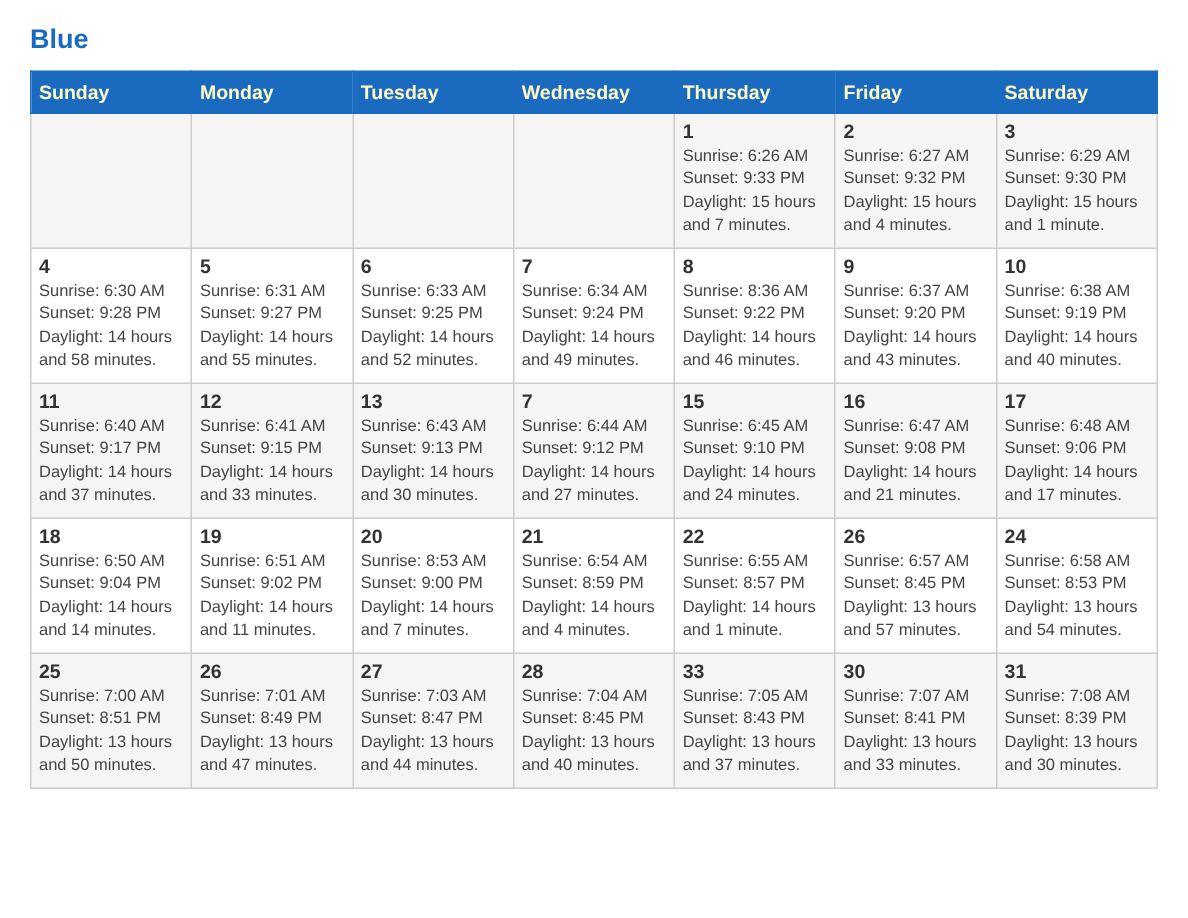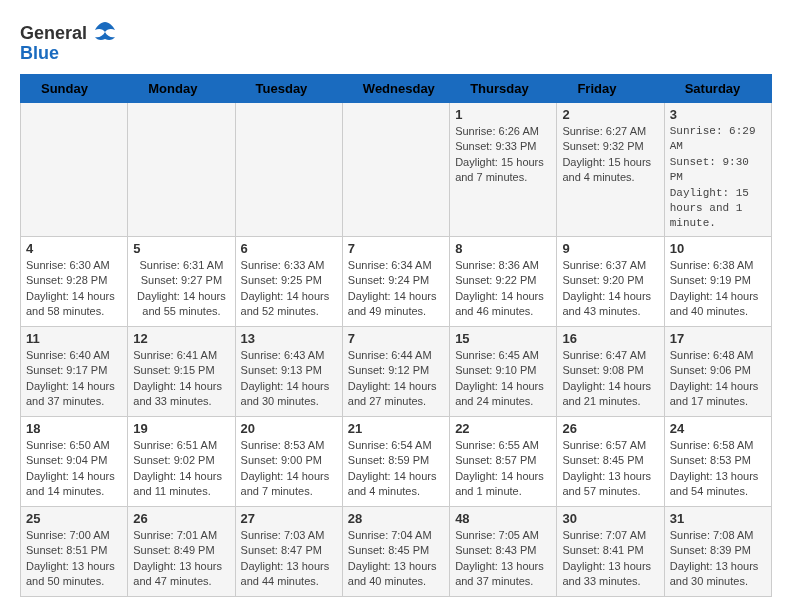--- a/index.html
+++ b/index.html
@@ -33,24 +33,24 @@
       font-size: 16px;
       color: #555;
     }
     table {
       width: 100%;
       border-collapse: collapse;
       table-layout: fixed;
     }
     thead tr th {
       background-color: #1a6bbf;
-      color: #000000;
+      color: #fef9c3;
       font-size: 13px;
       font-weight: bold;
-      padding: 6px 20px;
+      padding: 6px 5px;
       text-align: left;
       border: 1px solid #1a6bbf;
     }
     tbody tr td {
       border: 1px solid #ccc;
       vertical-align: top;
       padding: 4px 5px;
       font-size: 11px;
       color: #333;
       height: 90px;
@@ -76,29 +76,20 @@
     .empty-cell {
       background-color: inherit;
     }
   </style>
 </head>
 <body>
 
 <div class="header">
   <div class="logo">
     <div style="display:flex; flex-direction:column; align-items:flex-start;">
-      <div style="display:flex; align-items:center; gap:2px;">
-        <span style="font-size:18px; font-weight:bold; color:#333;">General</span>
-        <span style="color:#1a6bbf; font-size:20px; margin-left:2px;">
-          <svg width="28" height="22" viewBox="0 0 28 22" fill="none" xmlns="http://www.w3.org/2000/svg">
-            <path d="M14 2 C10 2 6 6 4 10 C8 8 12 9 14 12 C16 9 20 8 24 10 C22 6 18 2 14 2Z" fill="#1a6bbf"></path>
-            <path d="M14 12 C12 16 8 18 4 17 C6 20 10 21 14 19 C18 21 22 20 24 17 C20 18 16 16 14 12Z" fill="#1a6bbf"></path>
-          </svg>
-        </span>
-      </div>
       <span style="font-size:18px; font-weight:bold; color:#1a6bbf; margin-top:-4px;">Blue</span>
     </div>
   </div>
   <div class="title-block">
     <div class="month-year"></div>
     <div class="location"></div>
   </div>
 </div>
 
 <table>
@@ -126,35 +117,35 @@
 Daylight: 15 hours and 7 minutes.</div>
         </td>
         <td>
           <span class="day-num">2</span>
           <div class="cell-content" style="white-space: pre-line;">Sunrise: 6:27 AM
 Sunset: 9:32 PM
 Daylight: 15 hours and 4 minutes.</div>
         </td>
         <td>
           <span class="day-num">3</span>
-          <div class="cell-content" style="white-space: pre-line; font-family: Liberation Mono, monospace;">Sunrise: 6:29 AM
+          <div class="cell-content" style="white-space: pre-line;">Sunrise: 6:29 AM
 Sunset: 9:30 PM
 Daylight: 15 hours and 1 minute.</div>
         </td>
       </tr>
       <tr>
         <td>
           <span class="day-num">4</span>
           <div class="cell-content" style="white-space: pre-line;">Sunrise: 6:30 AM
 Sunset: 9:28 PM
 Daylight: 14 hours and 58 minutes.</div>
         </td>
         <td>
           <span class="day-num">5</span>
-          <div class="cell-content" style="white-space: pre-line; text-align: center;">Sunrise: 6:31 AM
+          <div class="cell-content" style="white-space: pre-line;">Sunrise: 6:31 AM
 Sunset: 9:27 PM
 Daylight: 14 hours and 55 minutes.</div>
         </td>
         <td>
           <span class="day-num">6</span>
           <div class="cell-content" style="white-space: pre-line;">Sunrise: 6:33 AM
 Sunset: 9:25 PM
 Daylight: 14 hours and 52 minutes.</div>
         </td>
         <td>
@@ -289,21 +280,21 @@
 Sunset: 8:47 PM
 Daylight: 13 hours and 44 minutes.</div>
         </td>
         <td>
           <span class="day-num">28</span>
           <div class="cell-content" style="white-space: pre-line;">Sunrise: 7:04 AM
 Sunset: 8:45 PM
 Daylight: 13 hours and 40 minutes.</div>
         </td>
         <td>
-          <span class="day-num">48</span>
+          <span class="day-num">33</span>
           <div class="cell-content" style="white-space: pre-line;">Sunrise: 7:05 AM
 Sunset: 8:43 PM
 Daylight: 13 hours and 37 minutes.</div>
         </td>
         <td>
           <span class="day-num">30</span>
           <div class="cell-content" style="white-space: pre-line;">Sunrise: 7:07 AM
 Sunset: 8:41 PM
 Daylight: 13 hours and 33 minutes.</div>
         </td>

